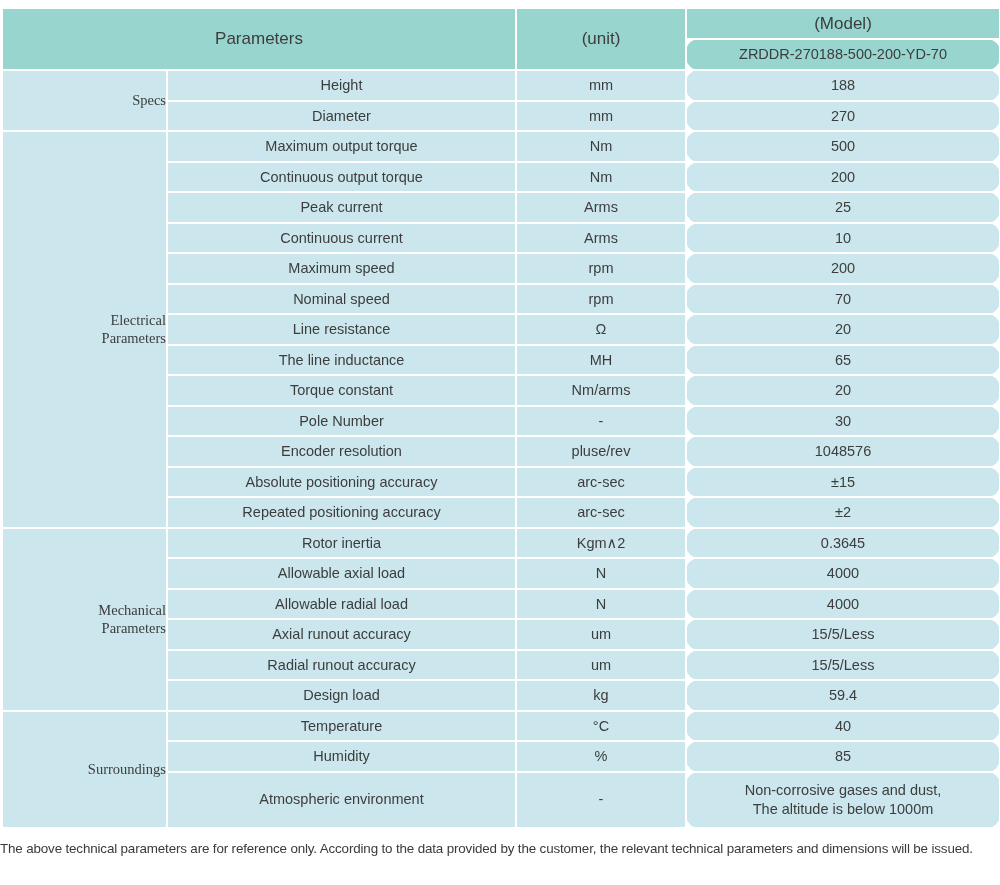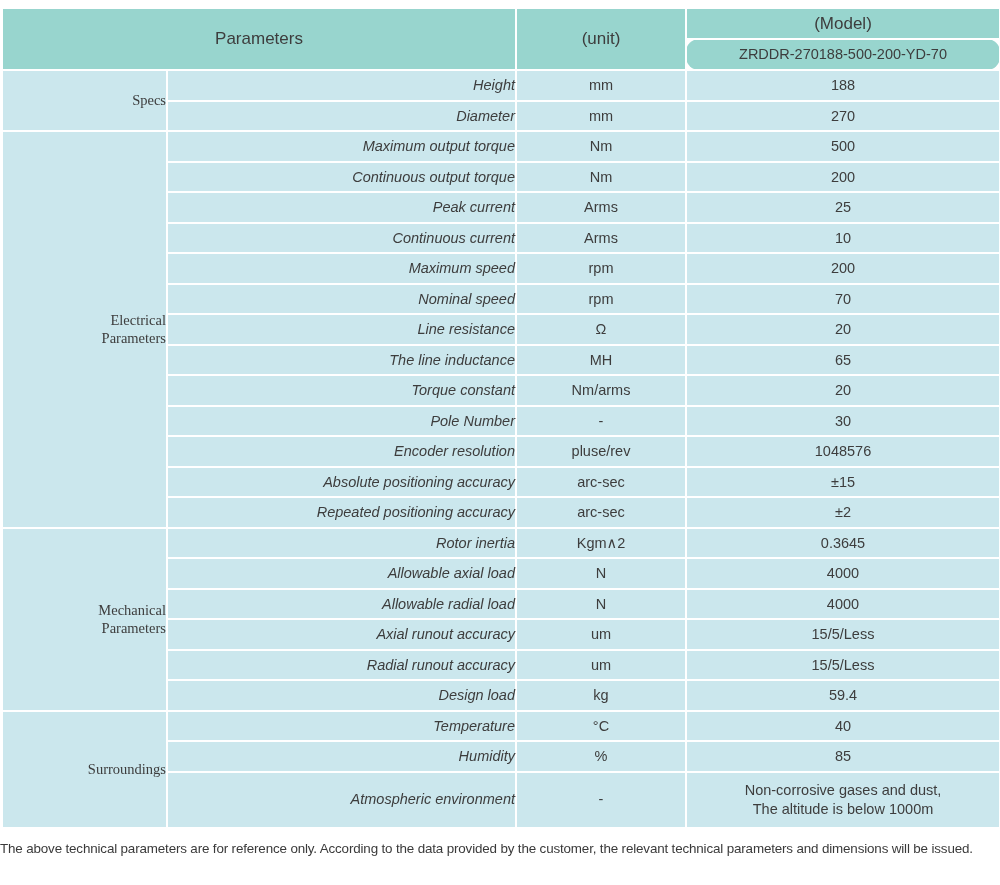--- a/index.html
+++ b/index.html
@@ -47,26 +47,25 @@
     font-size: 14.5px;
     vertical-align: middle;
   }
   tbody tr { height: 30.5px; }
   tbody tr.tall { height: 56px; }
   td.cat {
     text-align: right;
     font-family: Liberation Serif, serif;
   }
   td.param {
-    text-align: right;
+    text-align: center;
     padding-left: 27px;
-    font-style: italic;
   }
   td.unit { text-align: center; }
-  td.value { text-align: center; }
+  td.value { text-align: center; border-radius: 13px; }
   
   .footer-note {
     margin-top: 11px;
     width: 816px;
     font-size: 13.4px;
     letter-spacing: -0.15px;
     color: #3a3a3a;
     white-space: nowrap;
     line-height: 1.3;
   }

